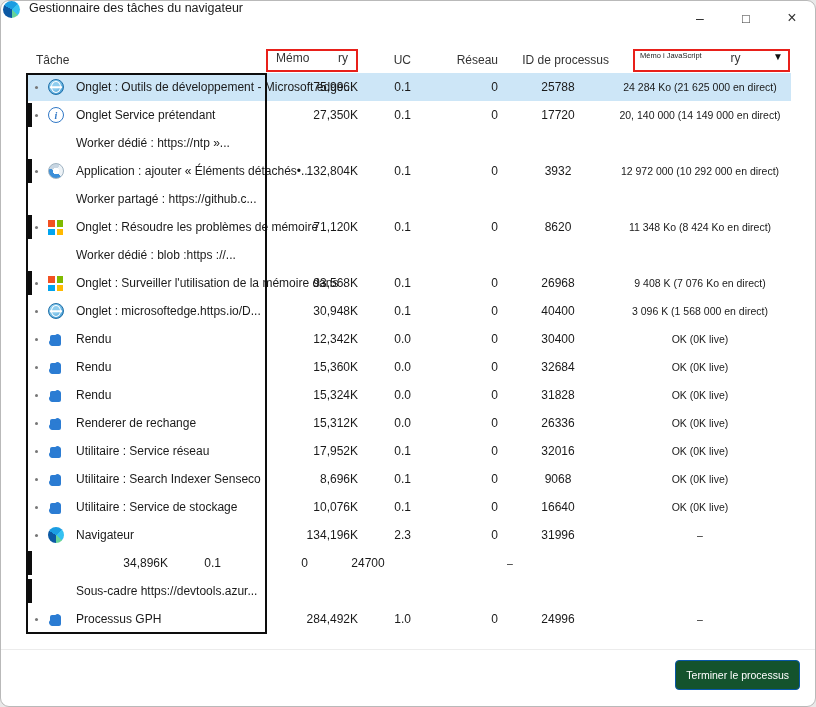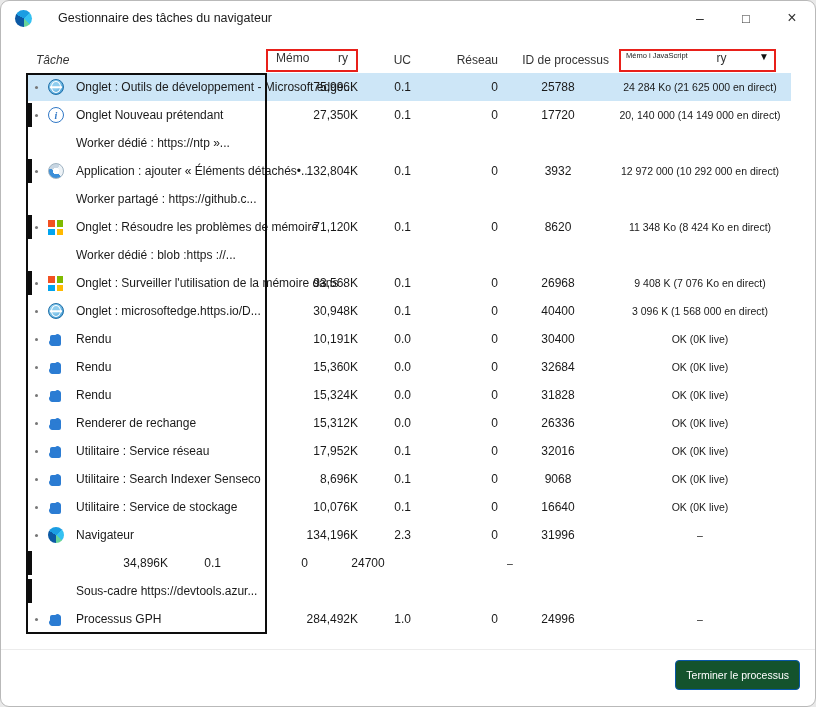--- a/index.html
+++ b/index.html
@@ -14,23 +14,22 @@
     width: 816px; height: 707px;
     background: #fff;
     border: 1px solid #b9b9b9;
     border-radius: 9px;
     overflow: hidden;
   }
 
   
   .titlebar {
     height: 34px;
-    display: flex; align-items: center;
-    padding-left: 14px;
-    gap: 17px;
+    display: flex; align-items: flex-start;
+    padding-left: 2px;
   }
   .app-icon {
     width: 17px; height: 17px; border-radius: 50%;
     background: conic-gradient(from 230deg, #0c59a4 0 70deg, #1b9de2 70deg 180deg,
                 #35c1f1 180deg 260deg, #66d39a 260deg 310deg, #0c59a4 310deg 360deg);
     flex: none;
   }
   .title { font-size: 12.5px; color: #1b1b1b; margin-left: 9px; }
   .win-controls { margin-left: auto; display: flex; height: 100%; }
   .win-btn {
@@ -40,33 +39,33 @@
   }
   .win-btn.max { font-size: 13px; }
   .win-btn.close { font-size: 16px; }
 
   
   .table { position: absolute; left: 25px; top: 46px; width: 765px; }
   .thead {
     display: flex; align-items: center; height: 26px;
     font-size: 12px; color: #333;
   }
-  .h-task { width: 240px; padding-left: 10px; font-style: italic; }
+  .h-task { width: 240px; padding-left: 10px; }
   .h-mem  { width: 92px; }
   .h-cpu  { width: 53px; text-align: right; }
   .h-net  { width: 87px; text-align: right; }
   .h-pid  { width: 111px; text-align: right; }
   .h-js   { width: 182px; display: flex; }
   .red-box {
     border: 2px solid #e8201a;
     height: 23px;
     display: flex; align-items: flex-start;
   }
   .mem-box { width: 100%; justify-content: space-between; padding: 0 8px; }
-  .js-box  { width: 157px; margin-left: 10px; justify-content: space-between; padding: 0 5px; }
+  .js-box  { width: 157px; margin-left: 24px; justify-content: space-between; padding: 0 5px; }
   .js-small { font-size: 7.5px; color: #222; white-space: nowrap; }
   .sort-tri { font-size: 10px; color: #111; margin-left: 4px; }
 
   .rows { position: relative; }
   .row {
     position: relative;
     display: flex; align-items: center;
     height: 28px; font-size: 12px; color: #1a1a1a;
   }
   .row.selected { background: #cde6f7; }
@@ -206,21 +205,21 @@
     <span class="net cell">0</span>
     <span class="pid cell">25788</span>
     <span class="js cell">24 284 Ko (21 625 000 en direct)</span>
   </div>
         <div class="row has-bar">
     <span class="leftbar"></span>
     <span class="lead">
       <span class="bullet"></span>
       <span class="ricon icon-info"></span>
     </span>
-    <span class="task cell">Onglet Nouveau prétendant</span>
+    <span class="task cell">Onglet Service prétendant</span>
     <span class="mem cell">27,350K</span>
     <span class="cpu cell">0.1</span>
     <span class="net cell">0</span>
     <span class="pid cell">17720</span>
     <span class="js cell">20, 140 000 (14 149 000 en direct)</span>
   </div>
         <div class="row sub">
 
     <span class="lead">
       <span class="bullet" style="visibility: hidden;"></span>
@@ -311,21 +310,21 @@
     <span class="pid cell">40400</span>
     <span class="js cell">3 096 K (1 568 000 en direct)</span>
   </div>
         <div class="row">
 
     <span class="lead">
       <span class="bullet"></span>
       <span class="ricon icon-puzzle"></span>
     </span>
     <span class="task cell">Rendu</span>
-    <span class="mem cell">10,191K</span>
+    <span class="mem cell">12,342K</span>
     <span class="cpu cell">0.0</span>
     <span class="net cell">0</span>
     <span class="pid cell">30400</span>
     <span class="js cell">OK (0K live)</span>
   </div>
         <div class="row">
 
     <span class="lead">
       <span class="bullet"></span>
       <span class="ricon icon-puzzle"></span>

